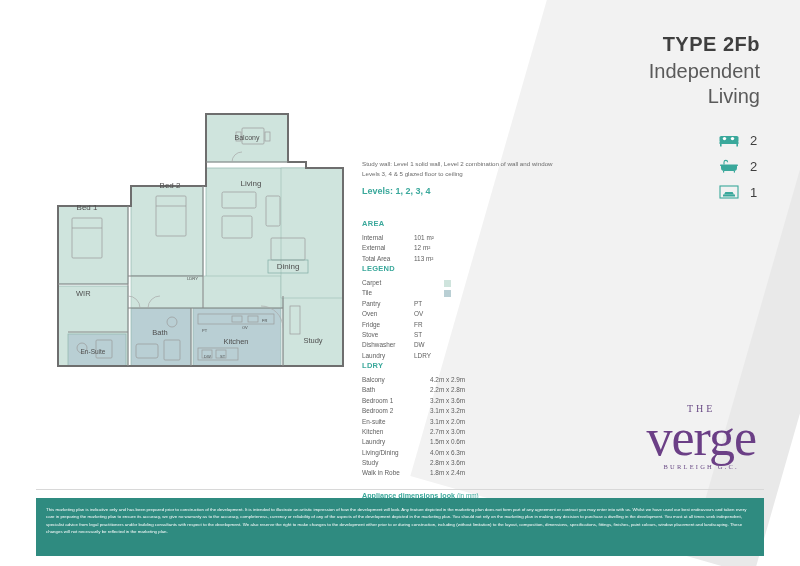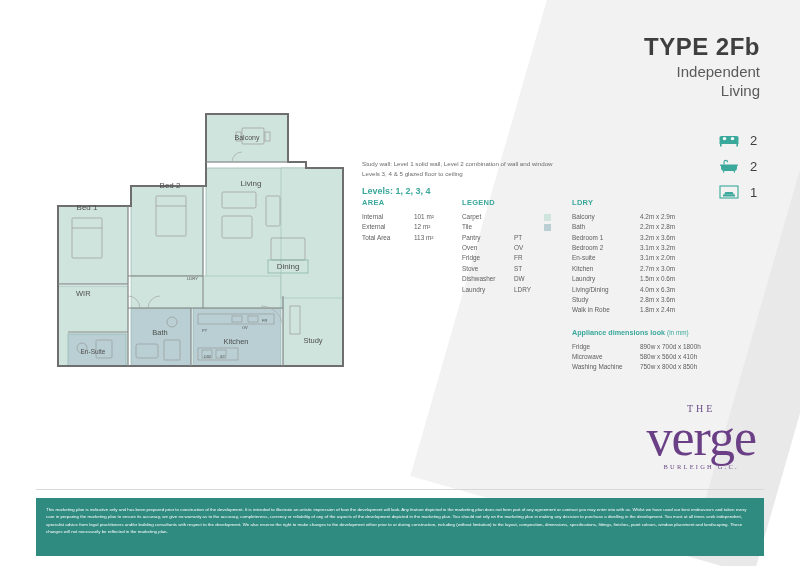--- a/index.html
+++ b/index.html
@@ -47,28 +47,28 @@
 
   
   .header {
     position: absolute;
     right: 40px;
     top: 34px;
     text-align: right;
     z-index: 5;
   }
   .type-title {
-    font-size: 24px;
+    font-size: 20px;
     font-weight: bold;
     color: #3f3f3f;
     letter-spacing: 0.5px;
     line-height: 1.05;
   }
   .type-sub {
-    font-size: 15px;
+    font-size: 20px;
     color: #5a5a5a;
     line-height: 1.25;
     margin-top: 4px;
     font-weight: 300;
     text-align: right;
   }
 
   
   .stats {
     position: absolute;
@@ -121,24 +121,25 @@
   .note {
     font-size: 6.2px;
     color: #6b6b6b;
     line-height: 1.45;
     margin-bottom: 7px;
   }
   .levels {
     font-size: 9px;
     color: #3aa89b;
     font-weight: bold;
-    margin-bottom: 2px;
+    margin-bottom: 23px;
   }
   .cols {
     display: flex;
+    flex-direction: column;
   }
   .col-area { width: 100px; }
   .col-legend { width: 110px; }
   .col-room { width: 180px; }
   .col-head {
     color: #3aa89b;
     font-size: 7.5px;
     font-weight: bold;
     letter-spacing: .3px;
     margin-bottom: 5px;

